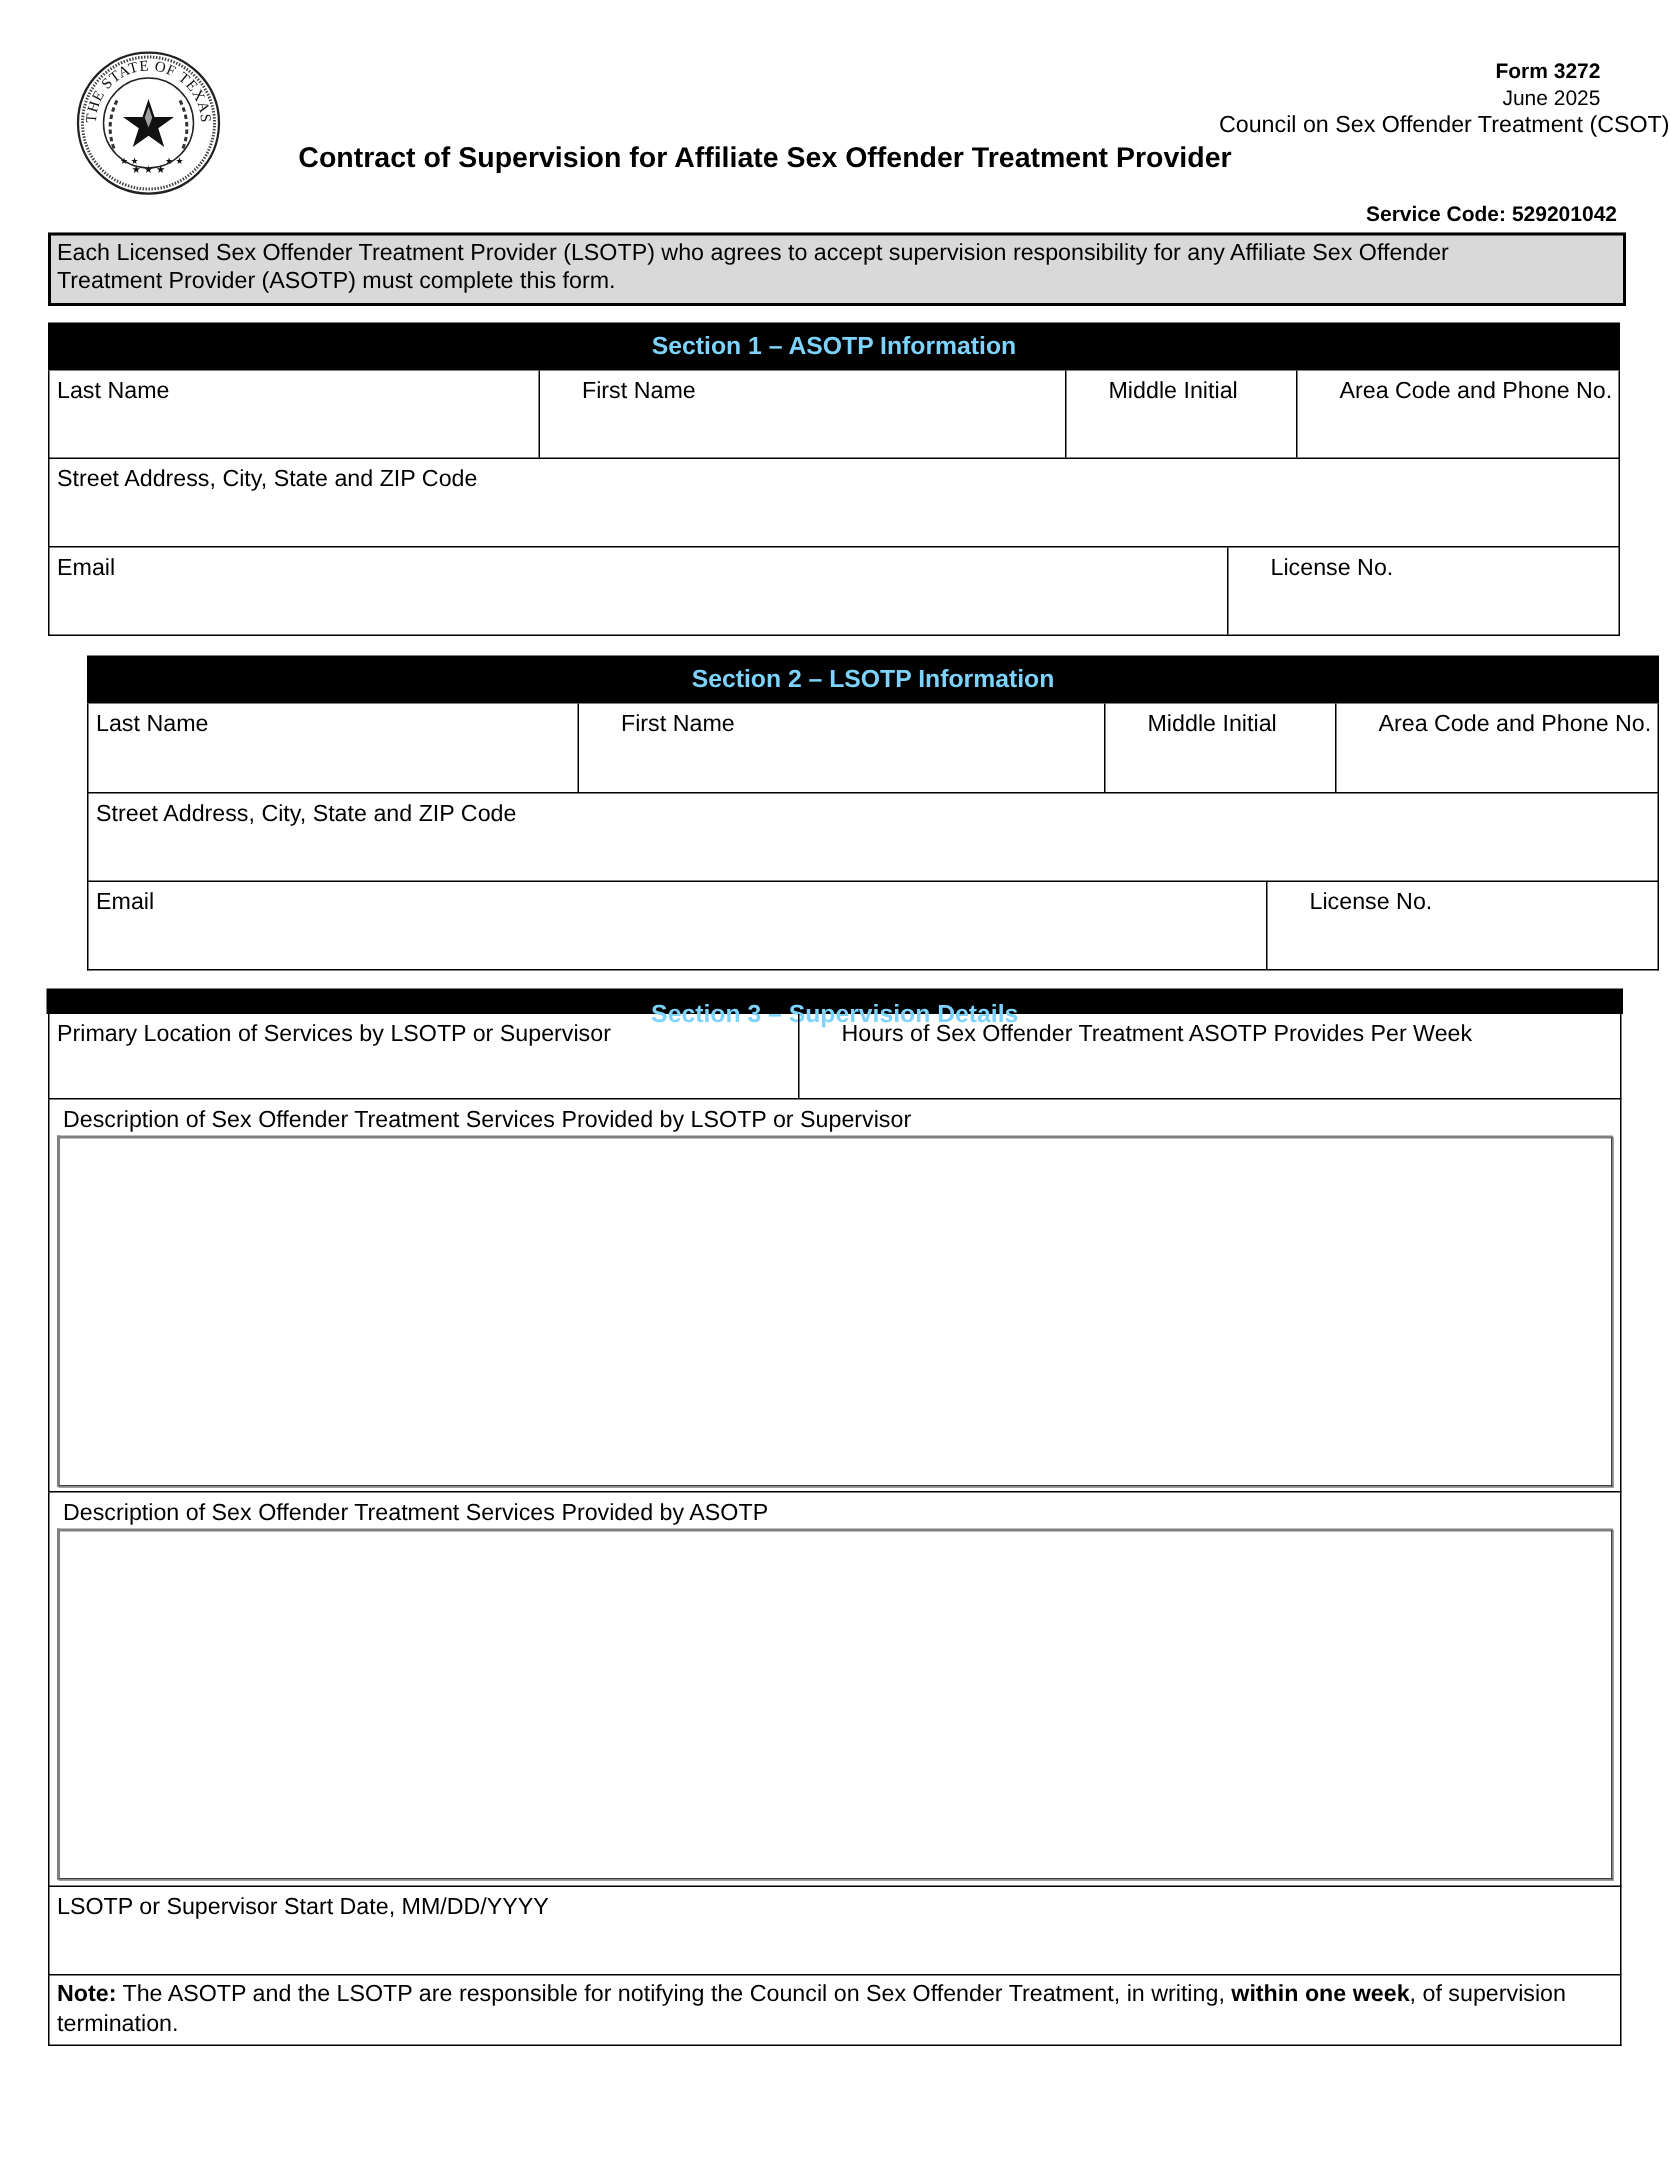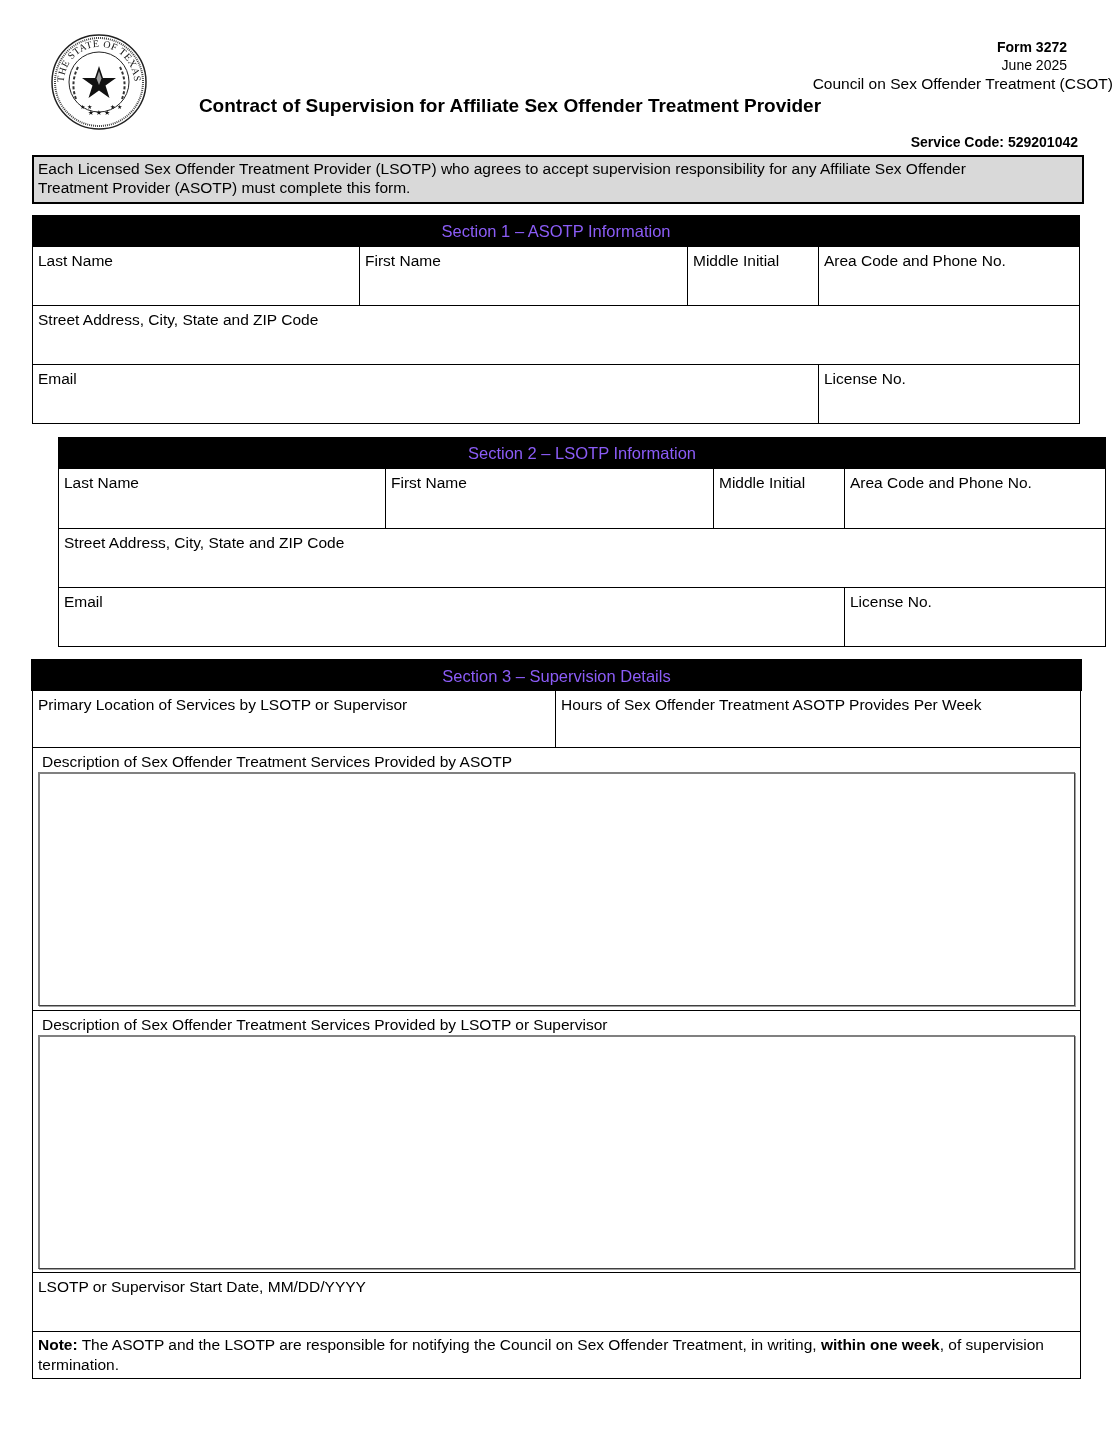--- a/index.html
+++ b/index.html
@@ -14,33 +14,33 @@
   .subtitle { left: 0; width: 1113px; top: 75px; text-align: right; font-size: 15.5px; }
   .title { left: 0; width: 1020px; top: 95px; text-align: center; font-size: 19px; font-weight: bold; }
   .service { right: 35px; top: 134px; font-size: 14px; font-weight: bold; }
   .intro {
     left: 32px; top: 155px; width: 1044px; height: 43px;
     background: #d9d9d9; border: 2px solid #000;
     font-size: 15.5px; line-height: 19px; padding: 2px 0 0 4px; box-sizing: content-box;
   }
   .intro span { display: block; width: 1040px; }
   .sec-header {
-    background: #000; color: #8b5cf6; font-weight: normal; font-size: 16.5px;
+    background: #000; color: #7dd3fc; font-weight: bold; font-size: 16.5px;
     text-align: center; line-height: 32px; height: 32px;
   }
   .block { left: 32px; width: 1048px; }
-  .row { position: relative; border-left: 1px solid #000; border-right: 1px solid #000; border-bottom: 1px solid #000; box-sizing: border-box; display: flex; }
+  .row { position: relative; border-left: 1px solid #000; border-right: 1px solid #000; border-bottom: 1px solid #000; box-sizing: border-box; display: flex; gap: 23px; }
   .cell { position: relative; box-sizing: border-box; height: 100%; padding: 5px 0 0 5px; font-size: 15.5px; border-right: 1px solid #000; }
   .cell:last-child { border-right: none; }
   .cell input, .row input.fill {
     position: absolute; left: 4px; right: 4px; bottom: 4px; height: 22px;
     border: none; background: transparent; font-family: "Liberation Sans", sans-serif; font-size: 14px; outline: none;
   }
   .sec3 { left: 31px; width: 1051px; }
-  .sec3 .sec-header { height: 32px; line-height: 35px; }
+  .sec3 .sec-header { height: 17px; line-height: 35px; }
   .sec3 .row { margin: 0 1px 0 1px; }
   .desc-label { font-size: 15.5px; padding: 5px 0 0 9px; height: 24px; box-sizing: border-box; line-height: 18px; }
   .desc-area {
     position: absolute; left: 5px; right: 5px;
     border-top: 2px solid #808080; border-left: 2px solid #808080;
     border-right: 1px solid #404040; border-bottom: 1px solid #404040;
     box-shadow: inset 1px 1px 0 #ffffff, 1px 1px 0 #a0a0a0;
     box-sizing: border-box; resize: none; background: #fff;
     font-family: "Liberation Sans", sans-serif; font-size: 14px; outline: none;
   }
@@ -163,26 +163,26 @@
   <div class="row" style="height:57px;">
     <div class="cell" style="flex:1;">
       <span>Primary Location of Services by LSOTP or Supervisor</span>
       <input type="text" value="" style="">
     </div>
     <div class="cell" style="width:524px;">
       <span>Hours of Sex Offender Treatment ASOTP Provides Per Week</span>
       <input type="text" value="" style="">
     </div>
   </div>
+  <div class="row" style="height:262px; display:block;">
+    <div class="desc-label">Description of Sex Offender Treatment Services Provided by LSOTP or Supervisor</div>
+    <textarea class="desc-area" style="top: 24px; height: 234px;"></textarea>
+  </div>
   <div class="row" style="height:263px; display:block;">
     <div class="desc-label">Description of Sex Offender Treatment Services Provided by ASOTP</div>
-    <textarea class="desc-area" style="top: 24px; height: 234px;"></textarea>
-  </div>
-  <div class="row" style="height:262px; display:block;">
-    <div class="desc-label">Description of Sex Offender Treatment Services Provided by LSOTP or Supervisor</div>
     <textarea class="desc-area" style="top: 24px; height: 234px;"></textarea>
   </div>
   <div class="row" style="height:59px;">
     <div class="cell" style="flex:1;">
       <span>LSOTP or Supervisor Start Date, MM/DD/YYYY</span>
       <input type="text" value="" style="">
     </div>
   </div>
   <div class="row" style="height:47px; display:block;">
     <span class="note"><b>Note:</b><span> The ASOTP and the LSOTP are responsible for notifying the Council on Sex Offender Treatment, in writing, </span><b>within one week</b><span>, of supervision termination.</span></span>

